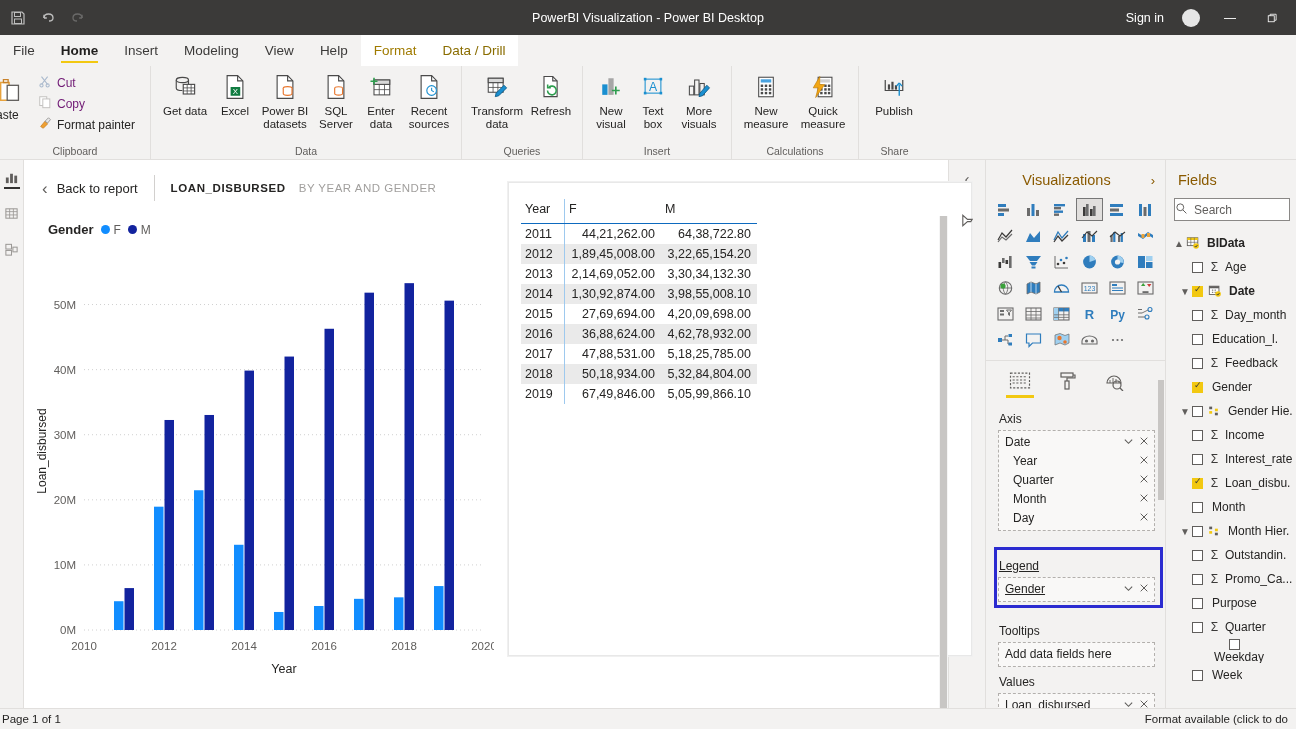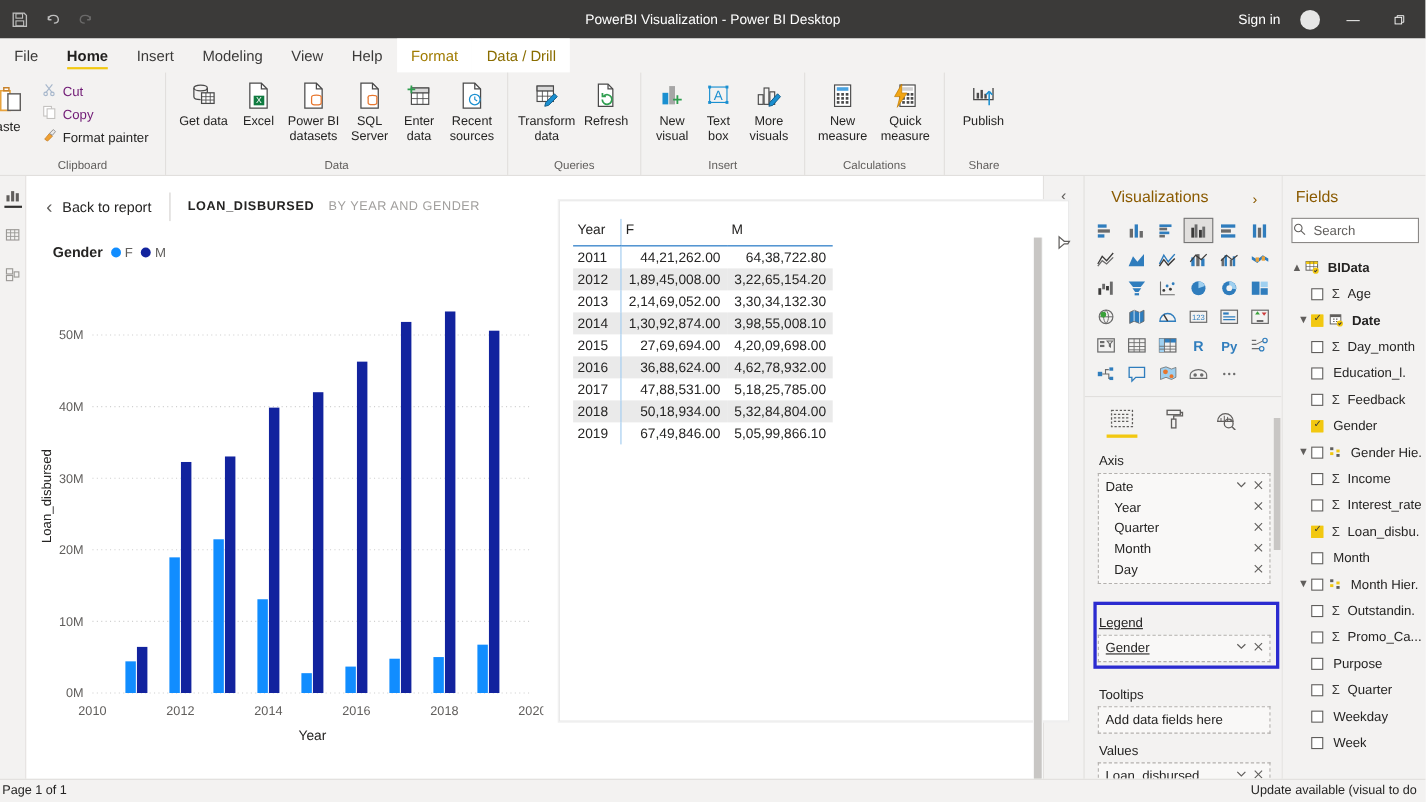--- a/index.html
+++ b/index.html
@@ -148,21 +148,21 @@
   .filters .vlabel{
     writing-mode:vertical-rl; font-size:13px; color:#252423; letter-spacing:.3px;
   }
 
   
   .vizpane{
     width:180px; background:#f3f2f1; border-left:1px solid #e1dfdd;
     display:flex; flex-direction:column; position:relative; overflow:hidden;
   }
   .pane-head{
-    display:flex; align-items:center; justify-content:center;
+    display:flex; align-items:center; justify-content:flex-end;
     padding:12px 10px 10px 12px;
     gap:40px;
   }
   .pane-title{ font-size:14.5px; color:#8a5a00; }
   .pane-chev{ color:#8a5a00; font-size:13px; }
   .icongrid{
     display:grid; grid-template-columns:repeat(6,1fr); gap:3px 0;
     padding:0 6px;
   }
   .vcell{
@@ -1244,30 +1244,30 @@
           <span class="exp"></span>
           <span class="cb"></span>
           <span class="ftxt">Purpose</span>
         </div>
         <div class="frow" style="padding-left: 6px;">
           <span class="exp"></span>
           <span class="cb"></span>
           <span class="sigma">Σ</span>
           <span class="ftxt">Quarter</span>
         </div>
-        <div class="frow" style="padding-left: 6px;">
+        <div class="frow" style="padding-left: 6px; flex-direction: column;">
           <span class="exp"></span>
           <span class="cb"></span>
           <span class="ftxt">Weekday</span>
         </div>
         <div class="frow" style="padding-left: 6px;">
           <span class="exp"></span>
           <span class="cb"></span>
           <span class="ftxt">Week</span>
         </div>
       </div>
   </div>
 </div>
 
 <div class="statusbar">
   <span class="status-left">Page 1 of 1</span>
-  <span class="status-right">Update available (visual to do</span>
+  <span class="status-right">Format available (click to do</span>
 </div>
 
 </body></html>

